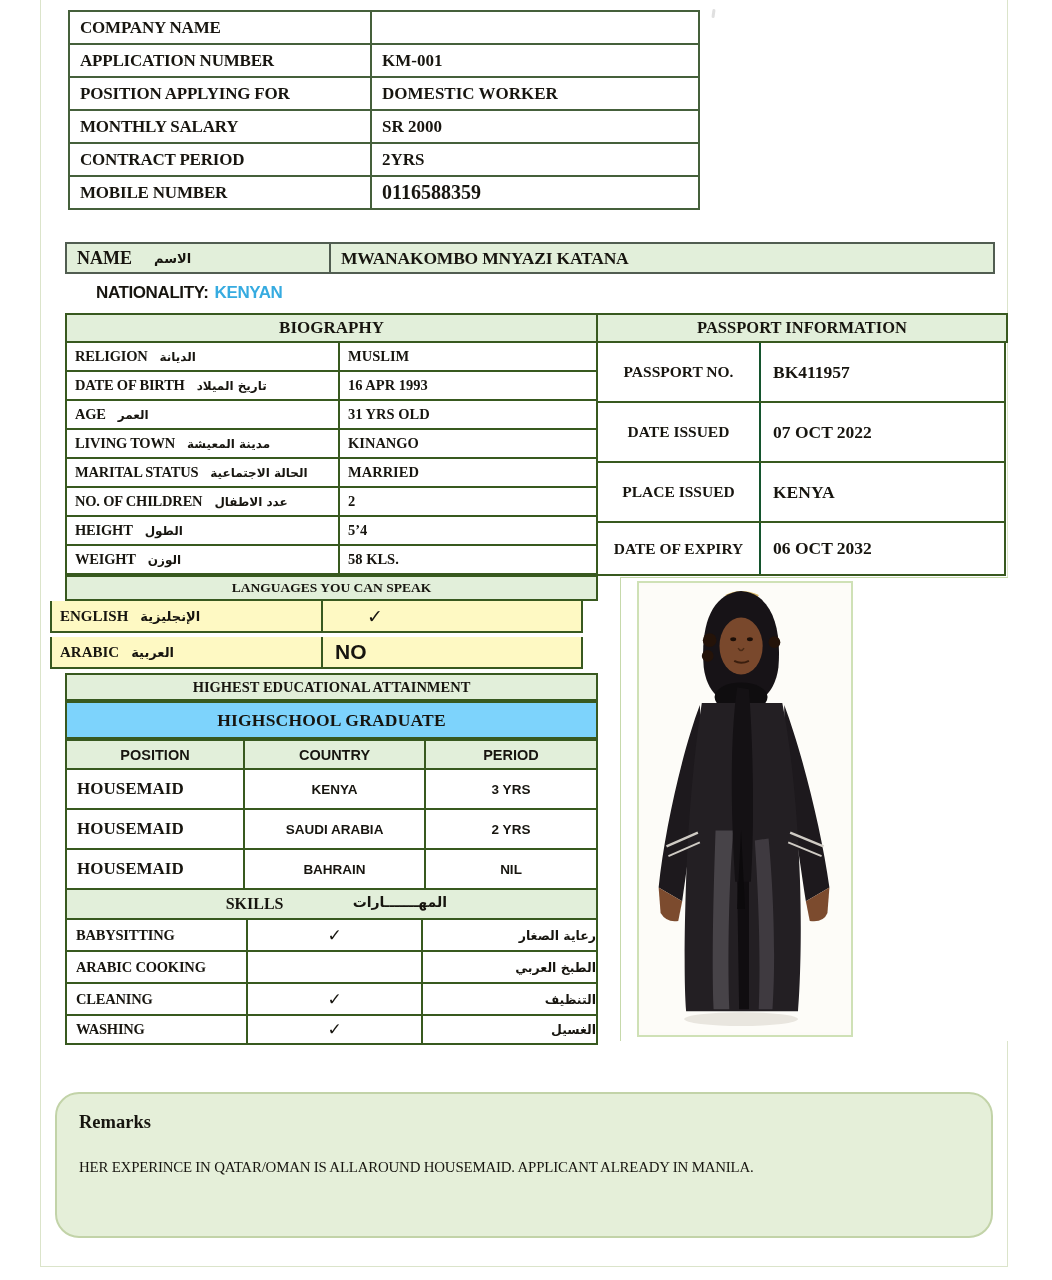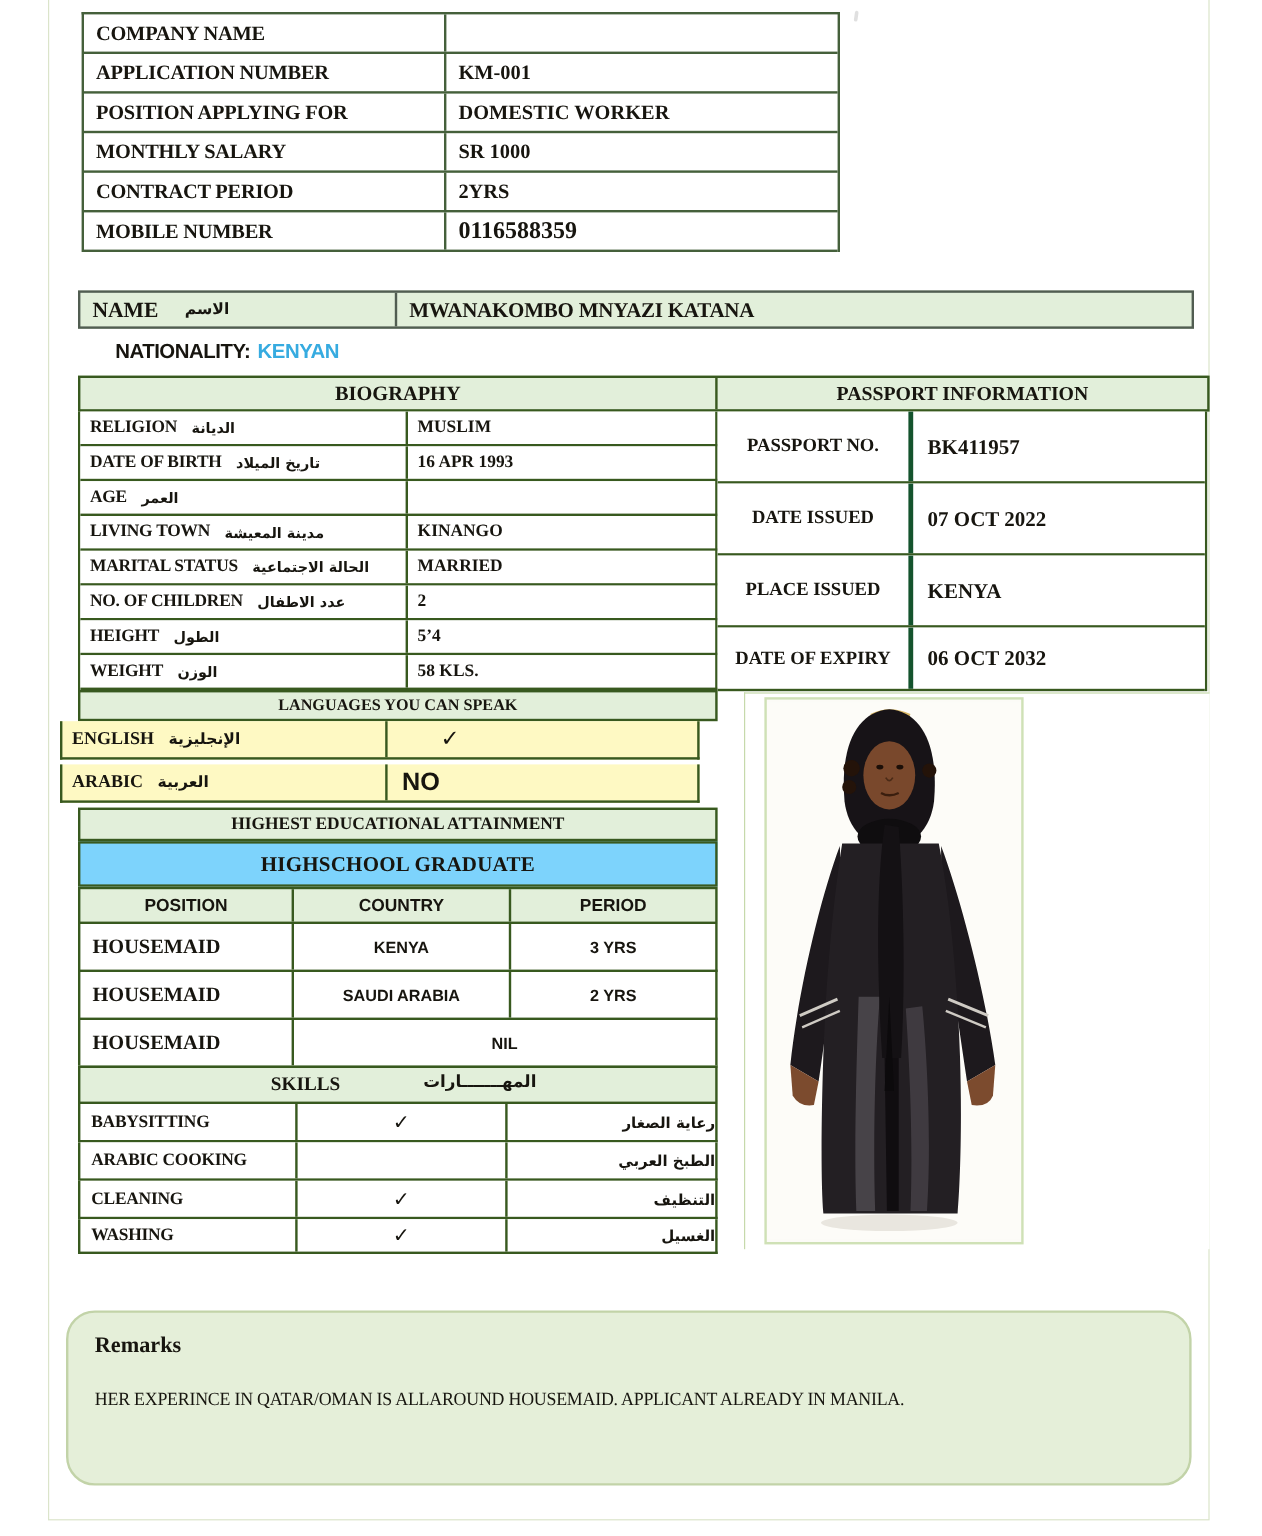--- a/index.html
+++ b/index.html
@@ -53,21 +53,21 @@
   .bio-label .en { font-weight:bold; font-size:14.5px; letter-spacing:-0.2px; white-space:nowrap; }
   .bio-label .ar { font-size:12px; }
   .bio-value { flex:1; display:flex; align-items:center; padding-left:8px;
     font-weight:bold; font-size:14.5px; }
 
   .pass-block { position:absolute; left:598px; top:343px; width:410px;
     border-right:2px solid #38591f; border-left:2px solid #38591f; margin-left:-2px; }
   .pass-row { display:flex; border-bottom:2px solid #38591f; background:#fff; }
   .pass-row.r1,.pass-row.r2,.pass-row.r3 { height:60px; }
   .pass-row.r4 { height:53px; }
-  .pass-label { width:163px; border-right:4px solid #14532d; display:flex; align-items:center;
+  .pass-label { width:163px; border-right:2px solid #14532d; display:flex; align-items:center;
     justify-content:center; text-align:center; font-weight:bold; font-size:15.5px; line-height:1.15;
     padding:0 6px; }
   .pass-value { flex:1; display:flex; align-items:center; padding-left:12px;
     font-weight:bold; font-size:17.5px; }
 
   
   .band { position:absolute; left:65px; width:533px; border:2px solid #38591f;
     display:flex; align-items:center; justify-content:center; }
   .lang-header { top:575px; height:26px; background:#e2efda; font-weight:bold; font-size:13.5px; }
   .lang-row { position:absolute; left:50px; width:533px; height:32px; border:2px solid #38591f;
@@ -143,21 +143,21 @@
     <div class="top-row">
       <div class="top-label">APPLICATION NUMBER</div>
       <div class="top-value">KM-001</div>
     </div>
     <div class="top-row">
       <div class="top-label">POSITION APPLYING FOR</div>
       <div class="top-value">DOMESTIC WORKER</div>
     </div>
     <div class="top-row">
       <div class="top-label">MONTHLY SALARY</div>
-      <div class="top-value">SR 1000</div>
+      <div class="top-value">SR 2000</div>
     </div>
     <div class="top-row">
       <div class="top-label">CONTRACT PERIOD</div>
       <div class="top-value">2YRS</div>
     </div>
     <div class="top-row">
       <div class="top-label">MOBILE NUMBER</div>
       <div class="top-value big">0116588359</div>
     </div>
   </div>
@@ -192,20 +192,21 @@
           <span class="en">DATE OF BIRTH</span>
           <span class="ar">تاريخ الميلاد</span>
         </div>
       <div class="bio-value">16 APR 1993</div>
     </div>
     <div class="bio-row">
       <div class="bio-label">
           <span class="en">AGE</span>
           <span class="ar">العمر</span>
         </div>
+      <div class="bio-value">31 YRS OLD</div>
     </div>
     <div class="bio-row">
       <div class="bio-label">
           <span class="en">LIVING TOWN</span>
           <span class="ar">مدينة المعيشة</span>
         </div>
       <div class="bio-value">KINANGO</div>
     </div>
     <div class="bio-row">
       <div class="bio-label">
@@ -285,20 +286,21 @@
     <div class="c2 exp-val">KENYA</div>
     <div class="c3 exp-val">3 YRS</div>
   </div>
   <div class="exp-row" style="top:810px">
     <div class="c1 exp-pos">HOUSEMAID</div>
     <div class="c2 exp-val">SAUDI ARABIA</div>
     <div class="c3 exp-val">2 YRS</div>
   </div>
   <div class="exp-row" style="top:850px">
     <div class="c1 exp-pos">HOUSEMAID</div>
+    <div class="c2 exp-val">BAHRAIN</div>
     <div class="c3 exp-val">NIL</div>
   </div>
 
   <div class="skills-header">
     <span class="en">SKILLS</span>
     <span class="ar">المهـــــــارات</span>
   </div>
   <div class="skill-row" style="top:920px">
     <div class="s1">BABYSITTING</div>
     <div class="s2">✓</div>

